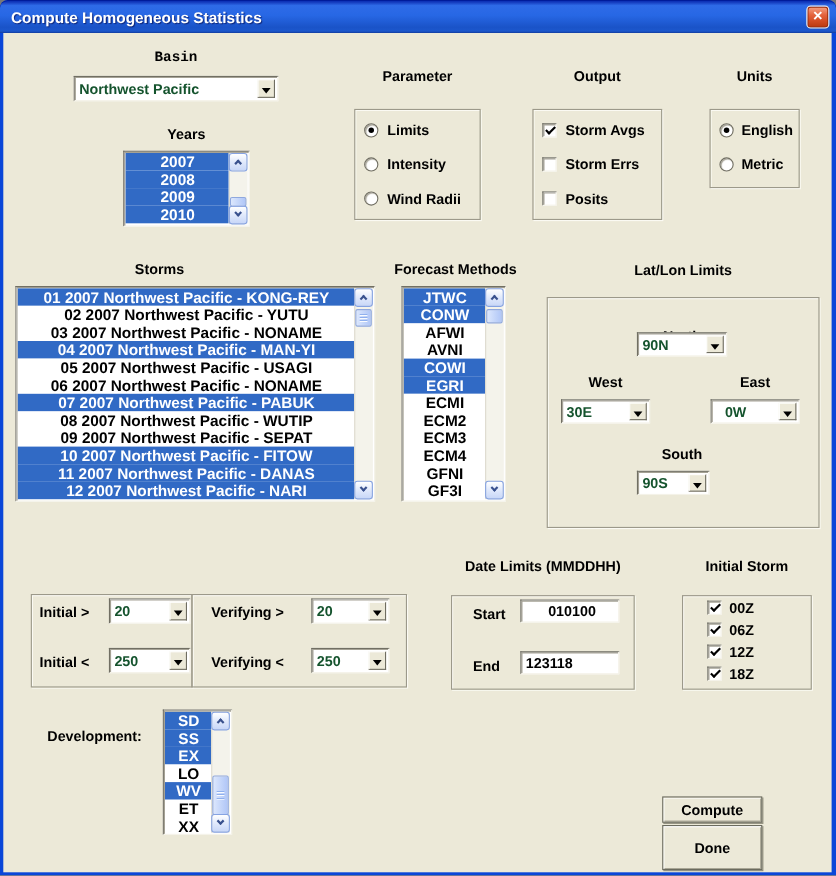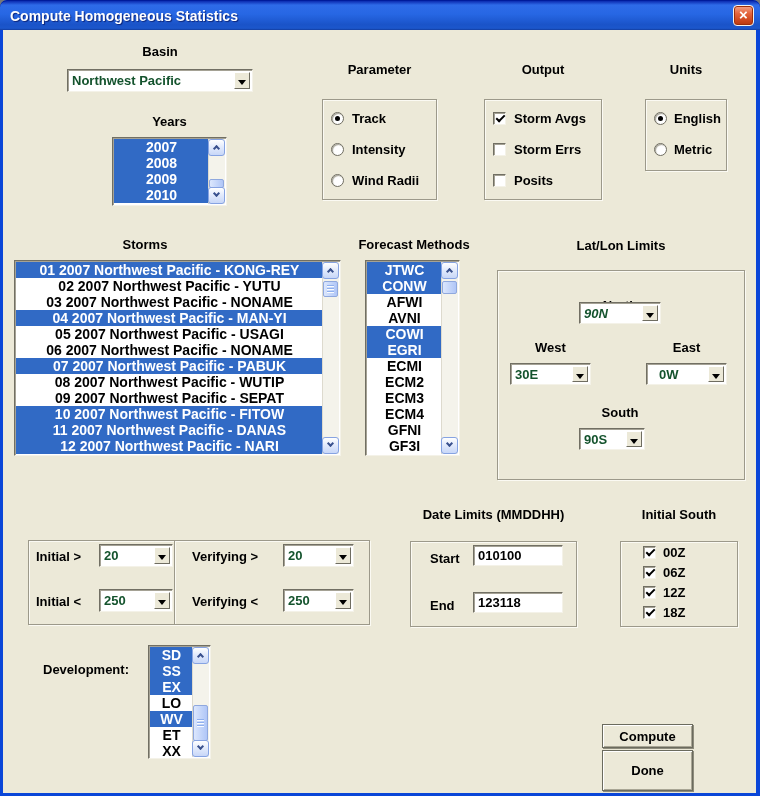--- a/index.html
+++ b/index.html
@@ -158,21 +158,21 @@
 
 <div class="window">
 
   <div class="titlebar">
     <div class="title-text">Compute Homogeneous Statistics</div>
     <div class="close-btn">×</div>
   </div>
 
   <div class="content-bg"></div>
 
-  <div class="lbl center" style="left:67px; top:44px; width:186px;">Basin</div>
+  <div class="lbl center" style="left:67px; top:44px; width:186px;font-family:Liberation Mono, monospace;">Basin</div>
   <div class="combo sunken" style="left:67px; top:69px; width:186px; height:23px;">
     <div class="val">Northwest Pacific</div>
     <div class="combo-btn">
         <span class="tri"></span>
       </div>
   </div>
 
   <div class="lbl center" style="left:112px; top:114px; width:115px;">Years</div>
   <div class="listbox sunken" style="left:112px; top:137px; width:115px; height:69px;">
     <div class="lb-items">
@@ -188,21 +188,21 @@
       <div class="sb-thumb" style="top:40px; height:9px;"></div>
       <div class="sb-btn down">
           <i class="chev down"></i>
         </div>
     </div>
   </div>
 
   <div class="lbl center" style="left:322px; top:62px; width:115px;">Parameter</div>
   <div class="frame" style="left:322px; top:99px; width:115px; height:101px;"></div>
   <span class="rb on" style="left:331px; top:112px;"></span>
-  <div class="lbl" style="left:352px; top:111px;">Track</div>
+  <div class="lbl" style="left:352px; top:111px;">Limits</div>
   <span class="rb" style="left:331px; top:143px;"></span>
   <div class="lbl" style="left:352px; top:142px;">Intensity</div>
   <span class="rb" style="left:331px; top:174px;"></span>
   <div class="lbl" style="left:352px; top:173px;">Wind Radii</div>
 
   <div class="lbl center" style="left:484px; top:62px; width:118px;">Output</div>
   <div class="frame" style="left:484px; top:99px; width:118px; height:101px;"></div>
   <span class="cb on" style="left:493px; top:112px;"></span>
   <div class="lbl" style="left:514px; top:111px;">Storm Avgs</div>
   <span class="cb" style="left:493px; top:143px;"></span>
@@ -267,21 +267,21 @@
       <div class="sb-thumb" style="top:19px; height:13px;"></div>
       <div class="sb-btn down">
           <i class="chev down"></i>
         </div>
     </div>
   </div>
 
   <div class="lbl center" style="left:497px; top:238px; width:248px;">Lat/Lon Limits</div>
   <div class="frame" style="left:497px; top:270px; width:248px; height:210px;"></div>
   <div class="lbl center" style="left:560px; top:298px; width:120px;">North</div>
-  <div class="combo sunken" style="left:579px; top:302px; width:82px; height:22px;font-style:italic;">
+  <div class="combo sunken" style="left:579px; top:302px; width:82px; height:22px;">
     <div class="val">90N</div>
     <div class="combo-btn">
         <span class="tri"></span>
       </div>
   </div>
   <div class="lbl center" style="left:510px; top:340px; width:81px;">West</div>
   <div class="combo sunken" style="left:510px; top:363px; width:81px; height:22px;">
     <div class="val">30E</div>
     <div class="combo-btn">
         <span class="tri"></span>
@@ -329,25 +329,25 @@
   <div class="combo sunken" style="left:283px; top:589px; width:71px; height:23px;">
     <div class="val">250</div>
     <div class="combo-btn">
         <span class="tri"></span>
       </div>
   </div>
 
   <div class="lbl center" style="left:410px; top:507px; width:167px;">Date Limits (MMDDHH)</div>
   <div class="frame" style="left:410px; top:541px; width:167px; height:86px;"></div>
   <div class="lbl" style="left:430px; top:551px;">Start</div>
-  <input class="text-input sunken" style="left: 473px; top: 545px; width: 90px; height: 21px;" value="010100">
+  <input class="text-input sunken" style="left: 473px; top: 545px; width: 90px; height: 21px; text-align: center;" value="010100">
   <div class="lbl" style="left:430px; top:598px;">End</div>
   <input class="text-input sunken" style="left: 473px; top: 592px; width: 90px; height: 21px;" value="123118">
 
-  <div class="lbl center" style="left:620px; top:507px; width:118px;">Initial South</div>
+  <div class="lbl center" style="left:620px; top:507px; width:118px;">Initial Storm</div>
   <div class="frame" style="left:620px; top:541px; width:118px; height:86px;"></div>
   <span class="cb on" style="left:643px; top:546px;"></span>
   <div class="lbl" style="left:663px; top:545px;">00Z</div>
   <span class="cb on" style="left:643px; top:566px;"></span>
   <div class="lbl" style="left:663px; top:565px;">06Z</div>
   <span class="cb on" style="left:643px; top:586px;"></span>
   <div class="lbl" style="left:663px; top:585px;">12Z</div>
   <span class="cb on" style="left:643px; top:606px;"></span>
   <div class="lbl" style="left:663px; top:605px;">18Z</div>
 

